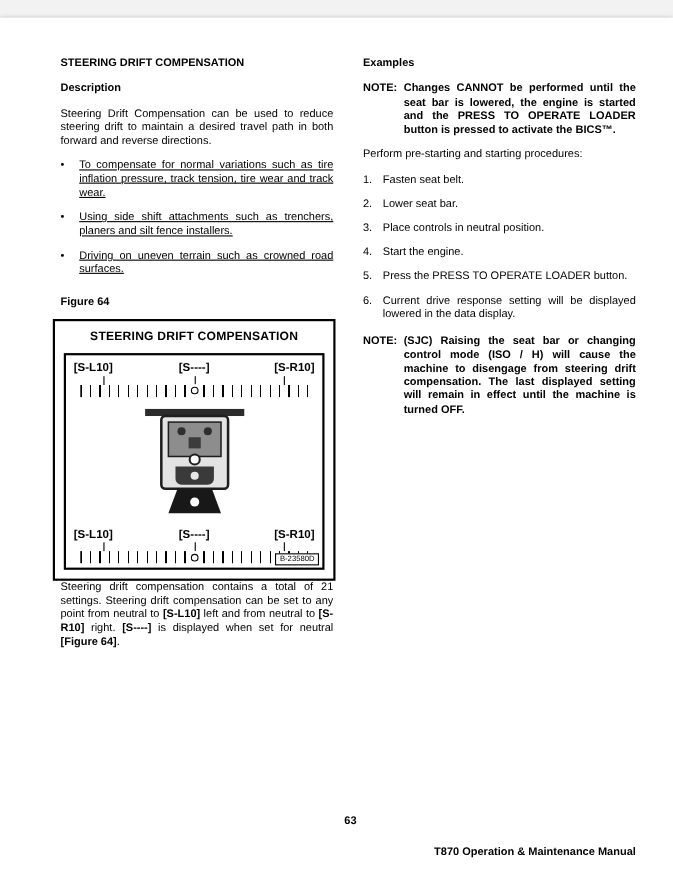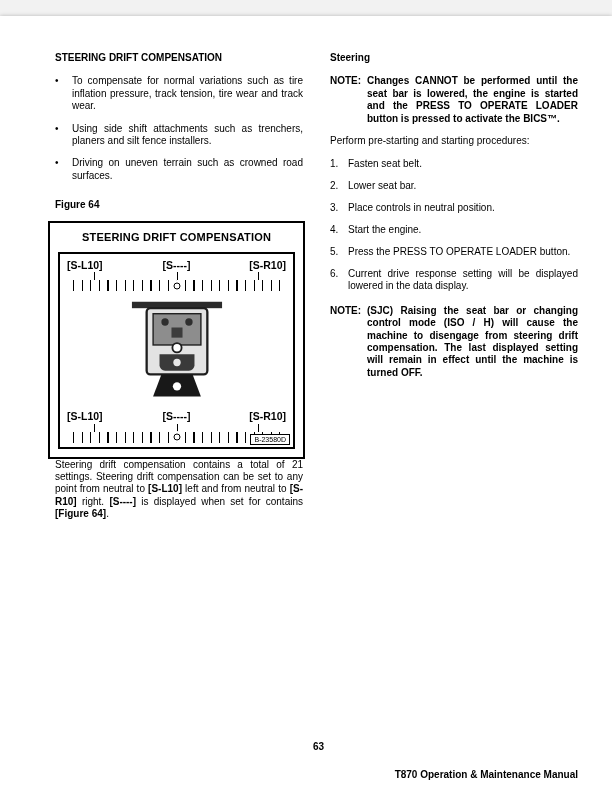--- a/index.html
+++ b/index.html
@@ -13,21 +13,21 @@
   .col-left  { position:absolute; left:55px;  top:30px; width:248px; }
   .col-right { position:absolute; left:330px; top:30px; width:248px; }
 
   .h1 { font-weight:bold; font-size:10px; margin:6px 0 11px; }
   .h2 { font-weight:bold; font-size:10px; margin:0 0 10px; }
   p.body { margin:0 0 10px; text-align:justify; }
 
   
   .bullet { display:flex; margin:0 0 10px; }
   .bullet .mark { width:17px; flex:0 0 17px; }
-  .bullet .txt { flex:1; text-align:justify; }
+  .bullet .txt { flex:1; text-align:justify;text-decoration:underline; }
 
   
   .step { display:flex; margin:0 0 9.5px; }
   .step .num { width:18px; flex:0 0 18px; }
   .step .txt { flex:1; text-align:justify; }
 
   
   .note { position:relative; padding-left:37px; font-weight:bold; text-align:justify; margin:0 0 10px; }
   .note .note-label { position:absolute; left:0; top:0; }
 
@@ -69,21 +69,23 @@
   .footer-page  { position:absolute; left:313px; top:725px; font-weight:bold; }
   .footer-title { position:absolute; right:34px; top:753px; font-weight:bold; }
 </style>
 </head>
 <body>
 
 <div class="page">
 
   <div class="col-left">
     <div class="h1">STEERING DRIFT COMPENSATION</div>
-
+    <div class="h2">Description</div>
+
+    <p class="body">Steering Drift Compensation can be used to reduce steering drift to maintain a desired travel path in both forward and reverse directions.</p>
 
     <div>
       <div class="bullet">
         <span class="mark">•</span>
         <span class="txt">To compensate for normal variations such as tire inflation pressure, track tension, tire wear and track wear.</span>
       </div>
       <div class="bullet">
         <span class="mark">•</span>
         <span class="txt">Using side shift attachments such as trenchers, planers and silt fence installers.</span>
       </div>
@@ -137,25 +139,25 @@
             <i class="l"></i>
             <i class="c"></i>
             <i class="r"></i>
           </div>
         <div class="ruler"></div>
 
         <span class="ref-code">B-23580D</span>
       </div>
     </div>
 
-    <p class="body mixed"><span>Steering drift compensation contains a total of 21 settings. Steering drift compensation can be set to any point from neutral to </span><b>[S-L10]</b><span> left and from neutral to </span><b>[S-R10]</b><span> right. </span><b>[S----]</b><span> is displayed when set for contains </span><b>[Figure 64]</b><span>.</span></p>
+    <p class="body mixed"><span>Steering drift compensation contains a total of 21 settings. Steering drift compensation can be set to any point from neutral to </span><b>[S-L10]</b><span> left and from neutral to </span><b>[S-R10]</b><span> right. </span><b>[S----]</b><span> is displayed when set for neutral </span><b>[Figure 64]</b><span>.</span></p>
   </div>
 
   <div class="col-right">
-    <div class="h2" style="margin-top:6px; margin-bottom:11px;">Steering</div>
+    <div class="h2" style="margin-top:6px; margin-bottom:11px;">Examples</div>
 
     <div class="note">
       <span class="note-label">NOTE:</span>
       <span>Changes CANNOT be performed until the seat bar is lowered, the engine is started and the PRESS TO OPERATE LOADER button is pressed to activate the BICS™.</span>
     </div>
 
     <p class="body" style="margin-bottom:11px;">Perform pre-starting and starting procedures:</p>
 
     <div>
       <div class="step">

